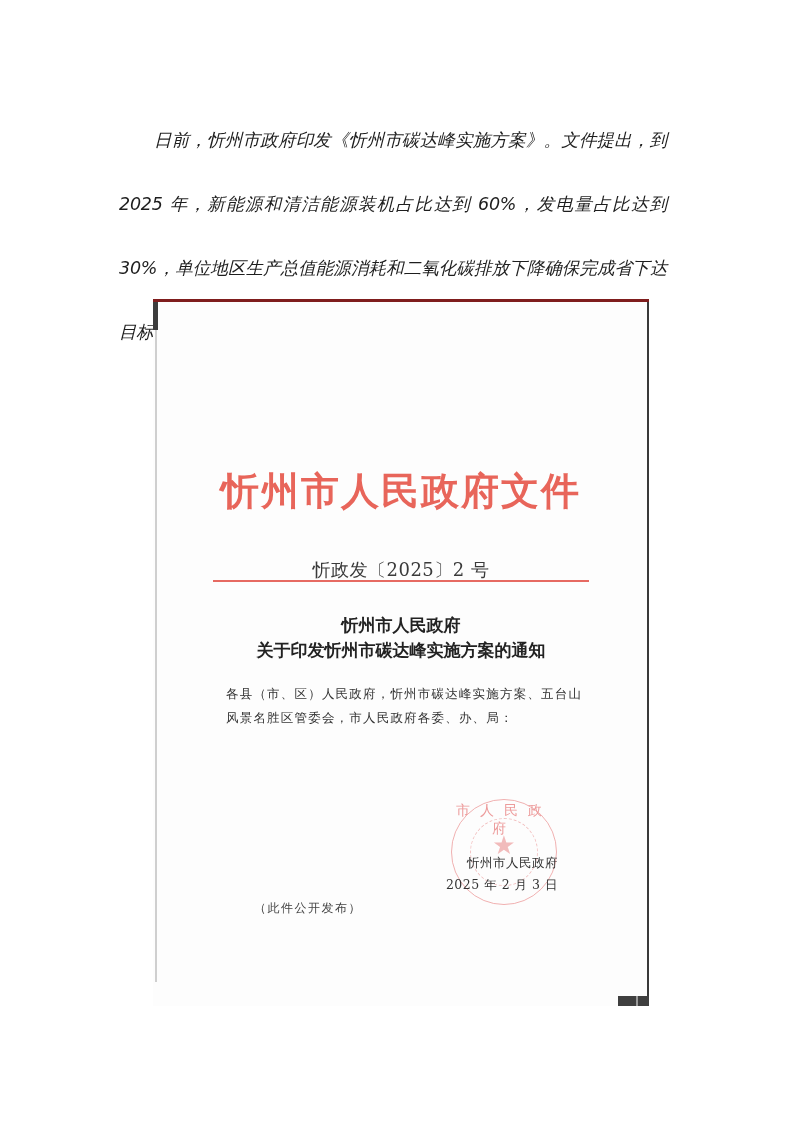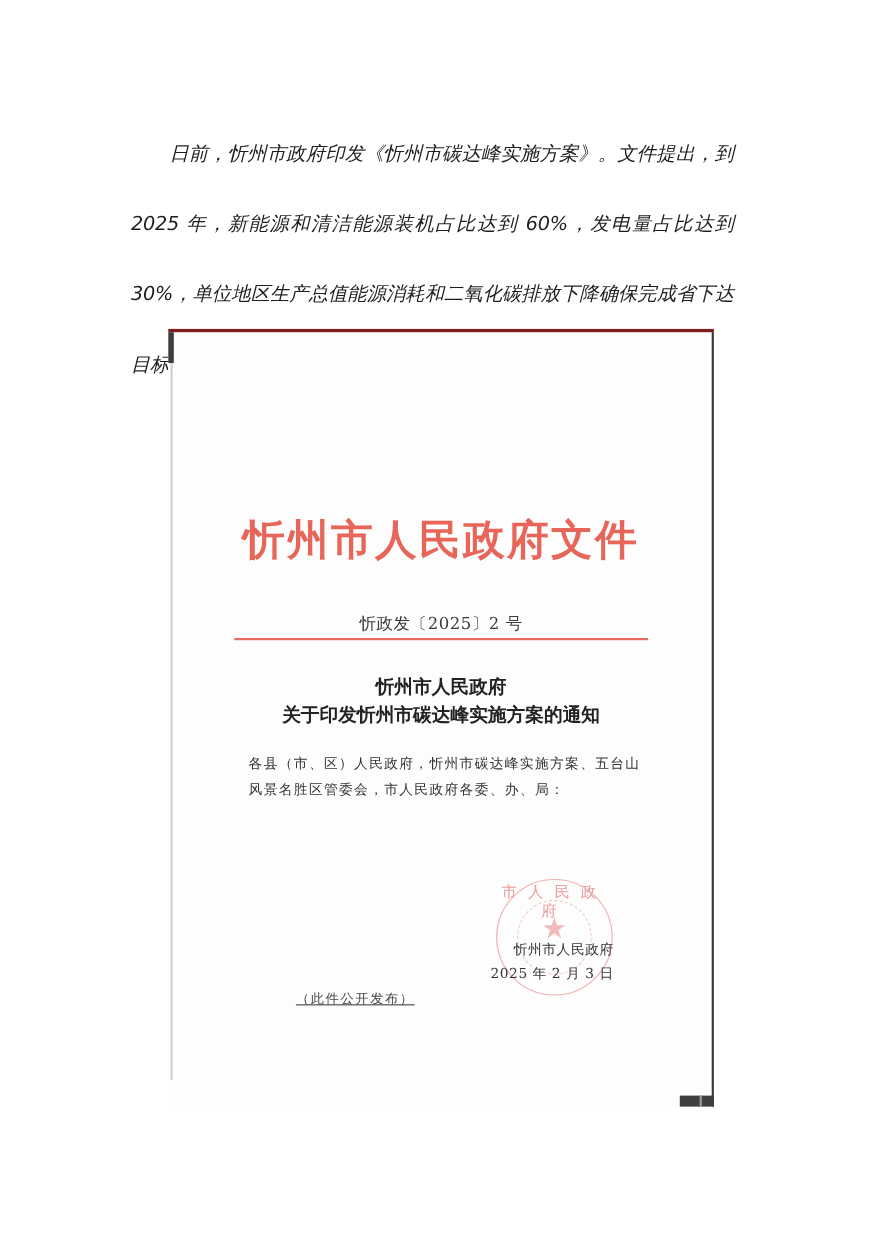--- a/index.html
+++ b/index.html
@@ -93,21 +93,21 @@
       letter-spacing: 2px;
       color: #e8655a;
     }
     .doc-number {
       position: absolute;
       left: 0;
       width: 100%;
       top: 256px;
       text-align: center;
       font-family: "DejaVu Serif", "Liberation Serif", serif;
-      font-size: 15px;
+      font-size: 18px;
       color: #3a3a3a;
       letter-spacing: 0.5px;
     }
     .red-rule {
       position: absolute;
       left: 60px;
       width: 376px;
       top: 278px;
       height: 2px;
       background: #e66a62;
@@ -188,27 +188,26 @@
       width: 120px;
       text-align: right;
       font-family: "DejaVu Serif", "Liberation Serif", serif;
       font-size: 12.5px;
       line-height: 22px;
       color: #333;
       letter-spacing: 0.5px;
     }
     .public-note {
       position: absolute;
-      left: 116px;
+      left: 101px;
       top: 598px;
       font-family: "DejaVu Serif", "Liberation Serif", serif;
       font-size: 12px;
       color: #444;
       letter-spacing: 1.5px;
-      text-decoration: underline;
     }
   </style>
 </head>
 <body>
 
 <div class="intro">
   <p>日前，忻州市政府印发《忻州市碳达峰实施方案》。文件提出，到 2025 年，新能源和清洁能源装机占比达到 60%，发电量占比达到 30%，单位地区生产总值能源消耗和二氧化碳排放下降确保完成省下达目标，为实现碳达峰奠定坚实基础。</p>
 </div>
 
 <div class="scan">

